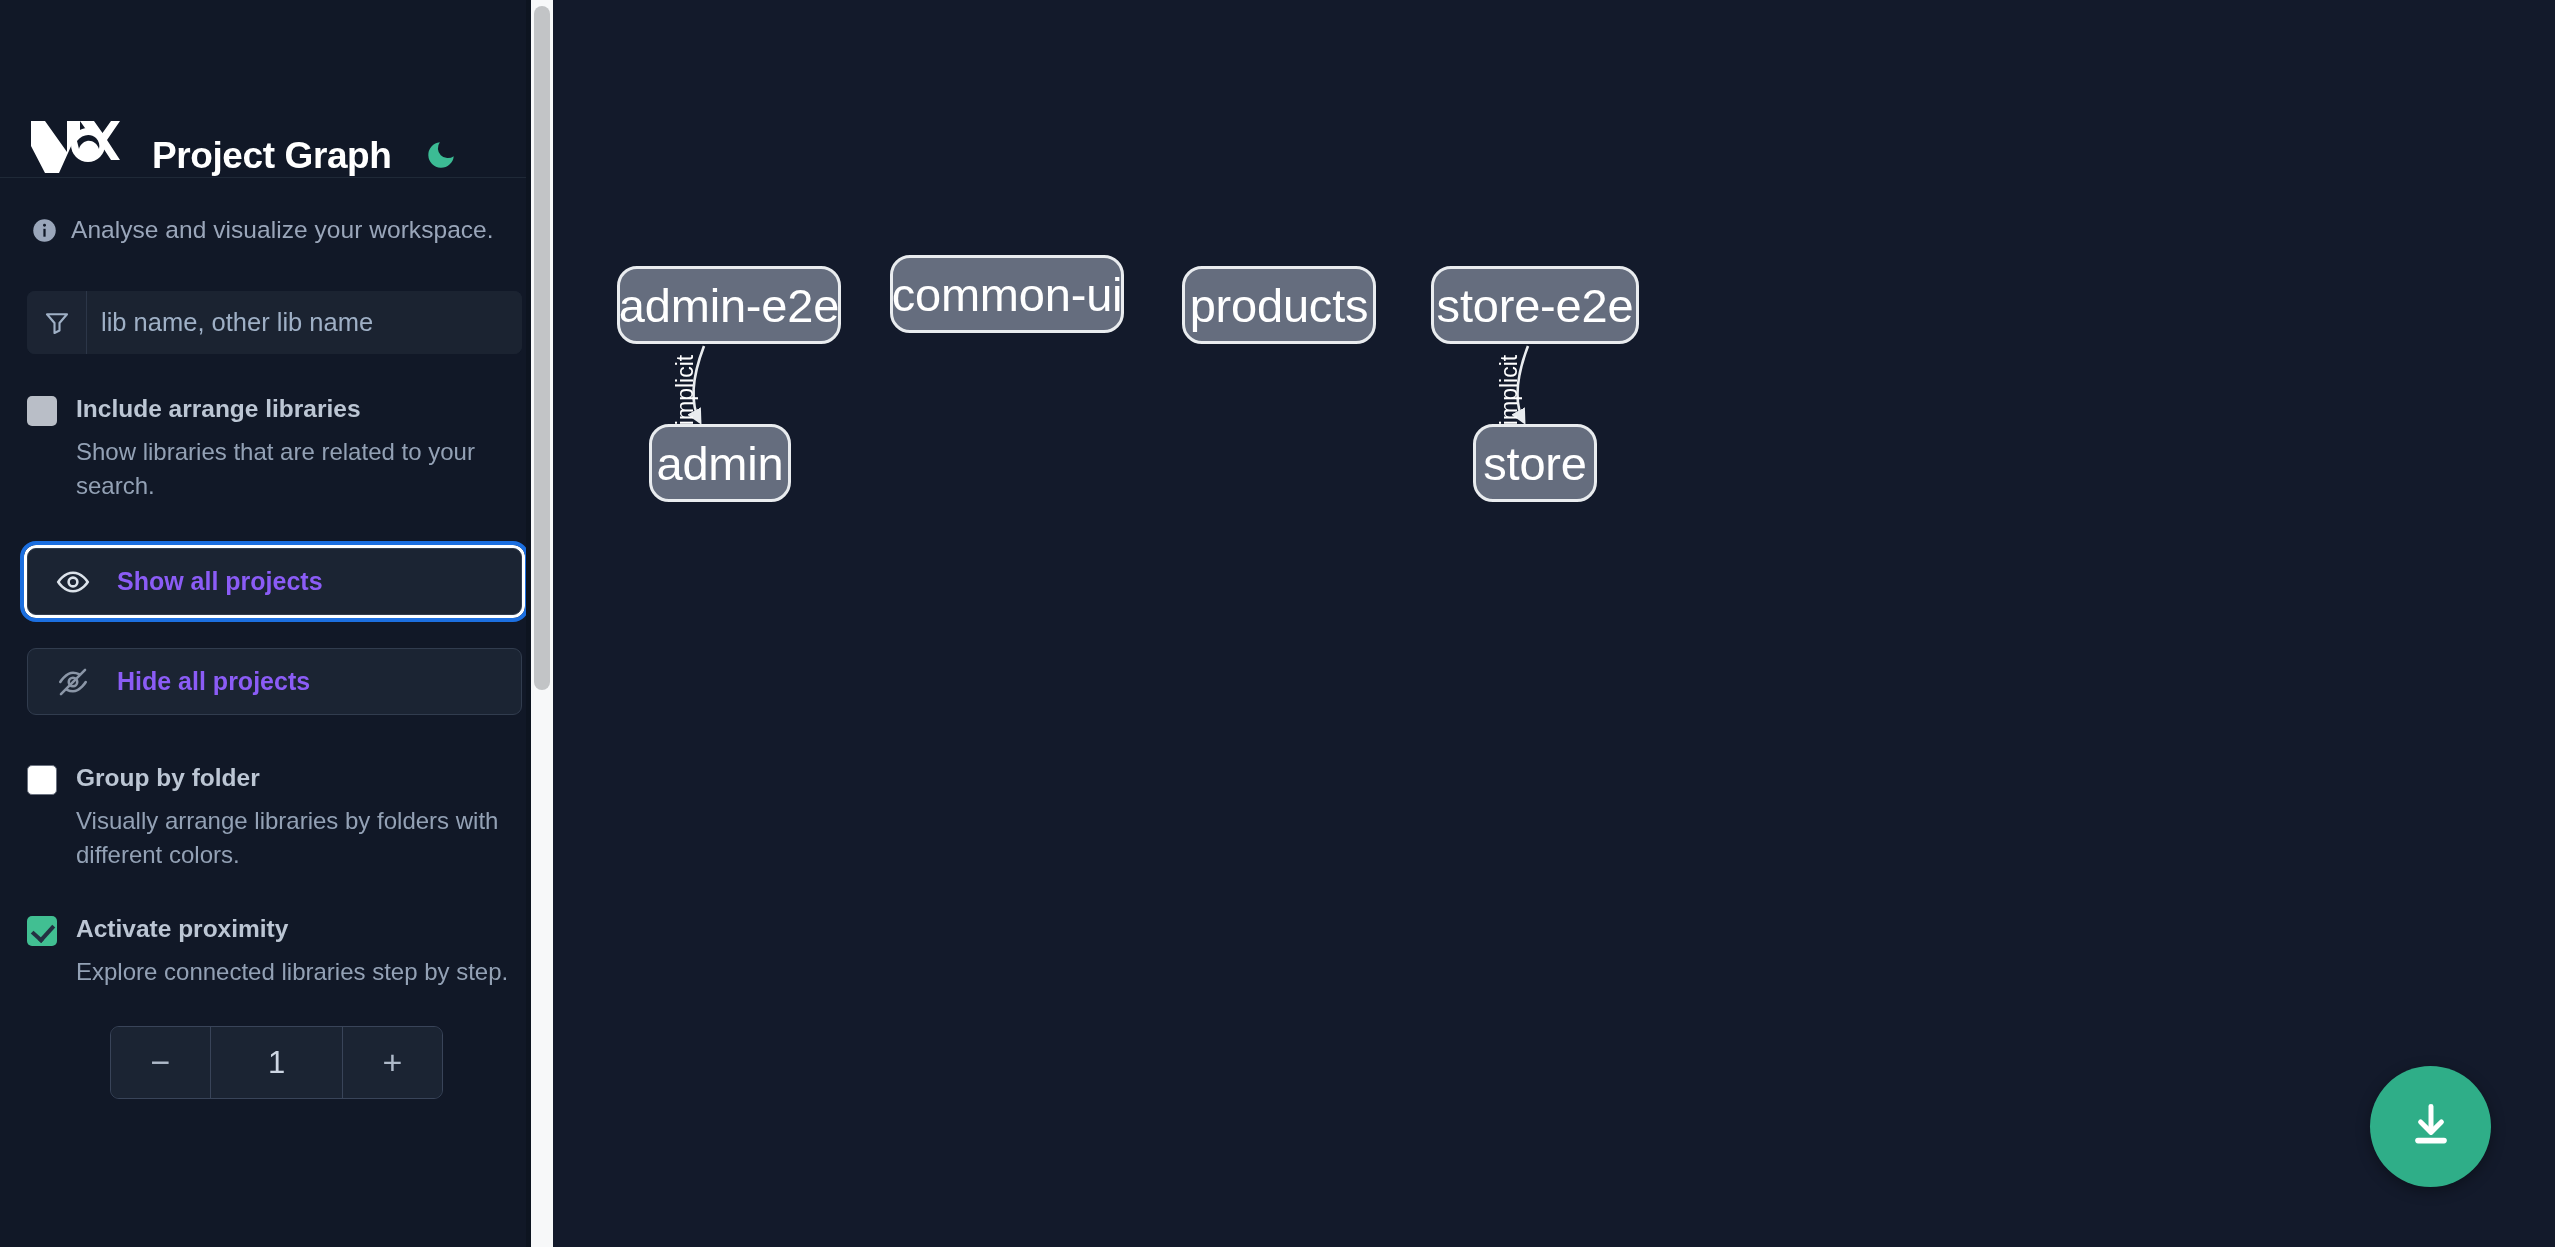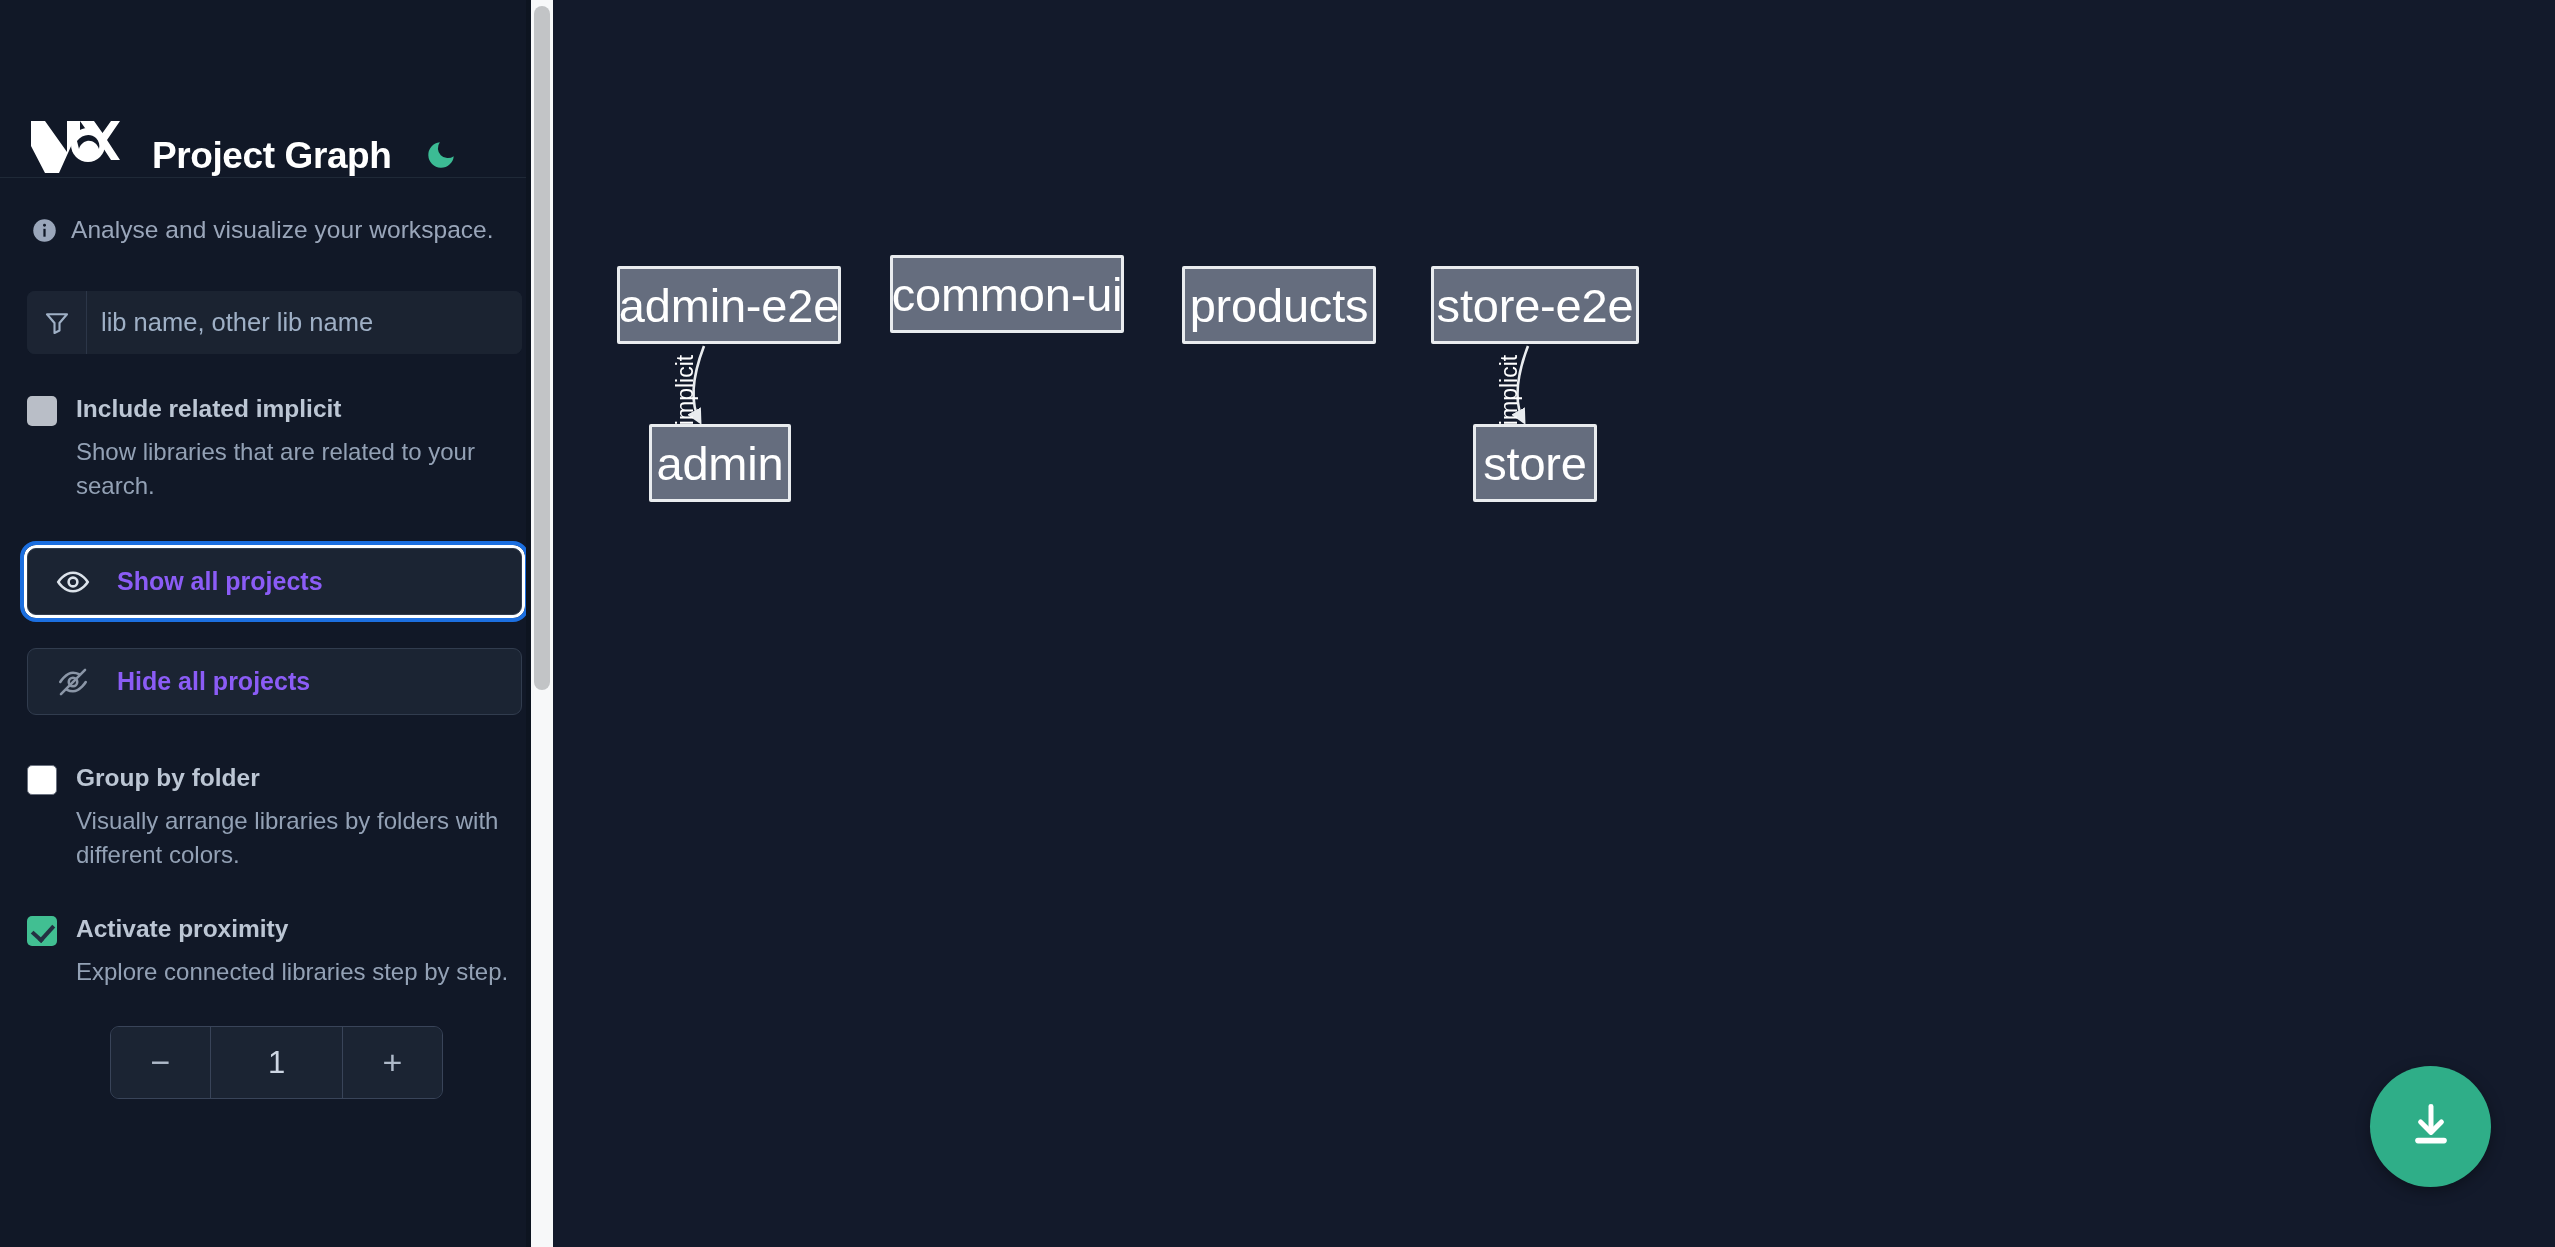--- a/index.html
+++ b/index.html
@@ -151,21 +151,21 @@
   
   .graph {
     position:relative; flex:1; height:1247px;
     background:#131a2b; overflow:hidden;
   }
   .node {
     position:absolute;
     display:flex; align-items:center; justify-content:center;
     background:#656d7e;
     border:3px solid #e9ecef;
-    border-radius:2px;
+    border-radius:20px;
     color:#ffffff;
     font-size:47px;
     letter-spacing:-0.2px;
     white-space:nowrap;
     cursor:pointer;
   }
   svg.edges { position:absolute; left:0; top:0; width:100%; height:100%; pointer-events:none; }
   .edge-label {
     fill:#ffffff; font-size:23px;
     font-family:"Liberation Sans", sans-serif;
@@ -222,21 +222,21 @@
               <path d="M4 5h16l-6 7v6l-4 2v-8L4 5z" fill="none" stroke="#9fb0c6" stroke-width="1.7" stroke-linejoin="round"></path>
             </svg>
           </span>
           <input class="filter-input" type="text" placeholder="lib name, other lib name" style="">
         </div>
       </div>
 
       <div class="opt-block">
         <div class="opt-row">
           <span class="cb grey"></span>
-          <span class="opt-label">Include related implicit</span>
+          <span class="opt-label">Include arrange libraries</span>
         </div>
         <div class="opt-desc">Show libraries that are related to your search.</div>
       </div>
 
       <div class="btn-stack">
         <button class="big-btn focused">
           <span class="bicon">
             <svg viewBox="0 0 24 24" width="34" height="34" aria-hidden="true">
               <path d="M1.6 12S5.5 5.5 12 5.5 22.4 12 22.4 12 18.5 18.5 12 18.5 1.6 12 1.6 12z" fill="none" stroke="#dbe2ea" stroke-width="1.8"></path>
               <circle cx="12" cy="12" r="3.1" fill="none" stroke="#dbe2ea" stroke-width="1.8"></circle>

